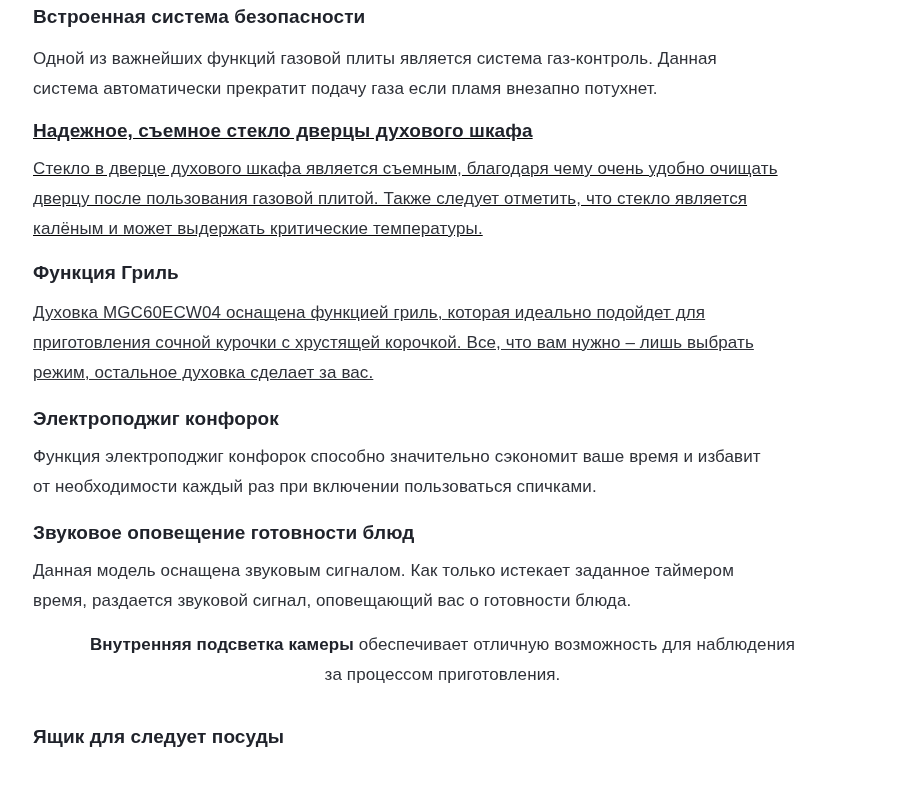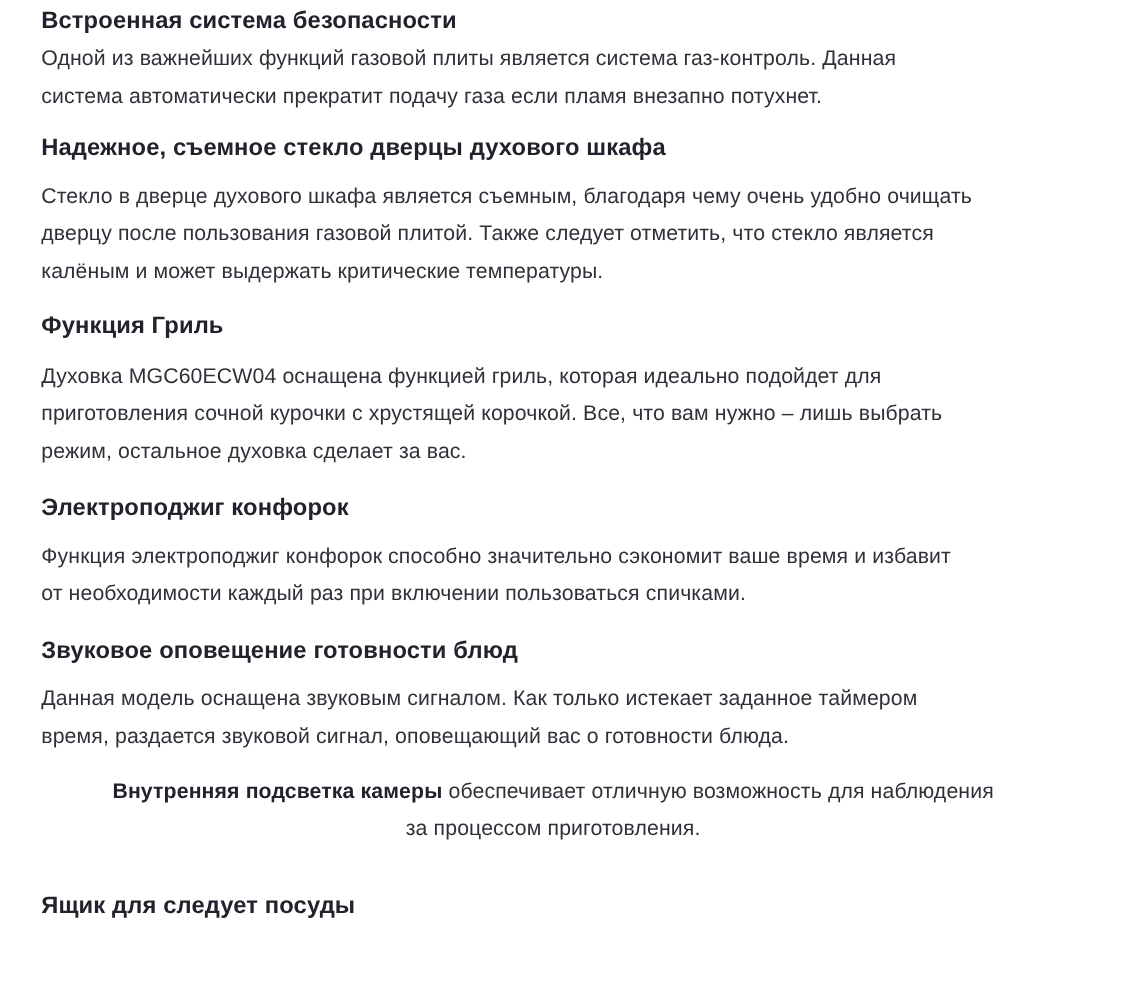--- a/index.html
+++ b/index.html
@@ -33,25 +33,25 @@
     font-weight: 400;
     color: #2e3138;
     white-space: pre-line;
     letter-spacing: 0.1px;
   }
   .body-text .lead-bold {
     font-weight: 700;
     color: #20232b;
   }
   
-  .sec-1 .body-text { margin-top: 4px; }
+  .sec-1 .body-text { margin-top: 16px; }
   .sec-1 { margin-bottom: 16px; }
   .sec-2 .body-text { margin-top: 12px; }
-  .sec-2 { margin-bottom: 18px; }
-  .sec-3 .body-text { margin-top: 14px; }
+  .sec-2 { margin-bottom: 18px; text-decoration: underline; }
+  .sec-3 .body-text { margin-top: 14px; text-decoration: underline; }
   .sec-3 { margin-bottom: 20px; }
   .sec-4 .body-text { margin-top: 12px; }
   .sec-4 { margin-bottom: 20px; }
   .sec-5 .body-text { margin-top: 12px; }
   .sec-5 { margin-bottom: 14px; }
   .sec-6 { margin-bottom: 36px; text-align: center; }
   .sec-7 .body-text { margin-top: 5px; }
   .sec-7 { margin-bottom: 0; }
 </style>
 </head>

